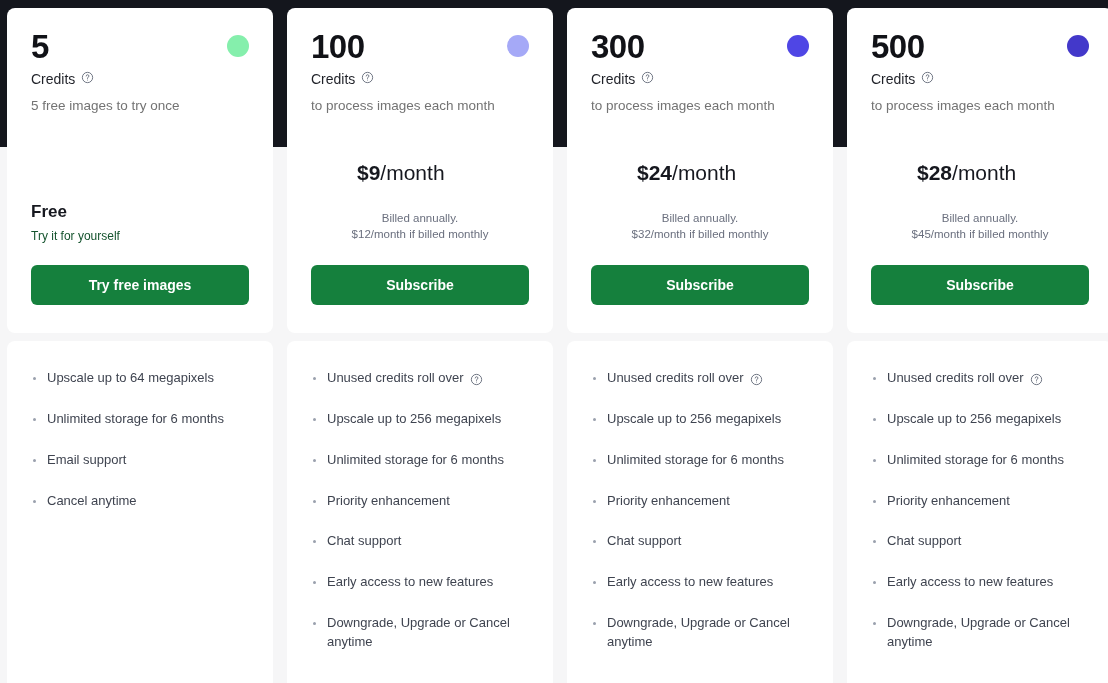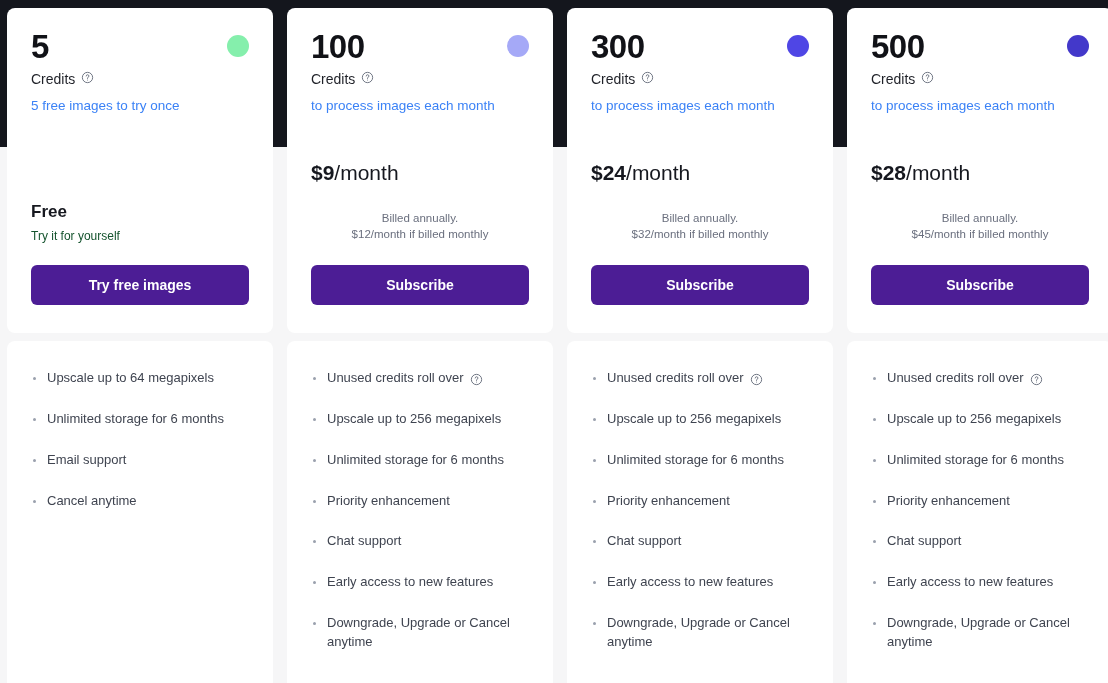--- a/index.html
+++ b/index.html
@@ -98,34 +98,35 @@
   .info-icon {
     width: 13px;
     height: 13px;
     flex: none;
     color: #6b7280;
     display: block;
   }
 
   .credit-sub {
     font-size: 13.5px;
-    color: #3b82f6;
+    color: #737373;
     margin-top: 10px;
     line-height: 1.3;
   }
 
   .price-block {
     margin-top: auto;
     margin-bottom: 22px;
   }
 
   .price-main {
     font-size: 21px;
     color: #16181f;
     line-height: 1.2;
+    margin-left: 46px;
   }
   .price-main .amount {
     font-weight: bold;
   }
   .price-main .period {
     font-weight: normal;
   }
 
   .price-note {
     font-size: 11.5px;
@@ -145,21 +146,21 @@
     color: #14532d;
     margin-top: 7px;
   }
 
   .cta-button {
     display: block;
     width: 100%;
     height: 40px;
     border: none;
     border-radius: 6px;
-    background: #4c1d95;
+    background: #15803d;
     color: #ffffff;
     font-family: "Liberation Sans", sans-serif;
     font-size: 14px;
     font-weight: bold;
     cursor: pointer;
     margin-bottom: 28px;
   }
 
   
   .card-bottom {

